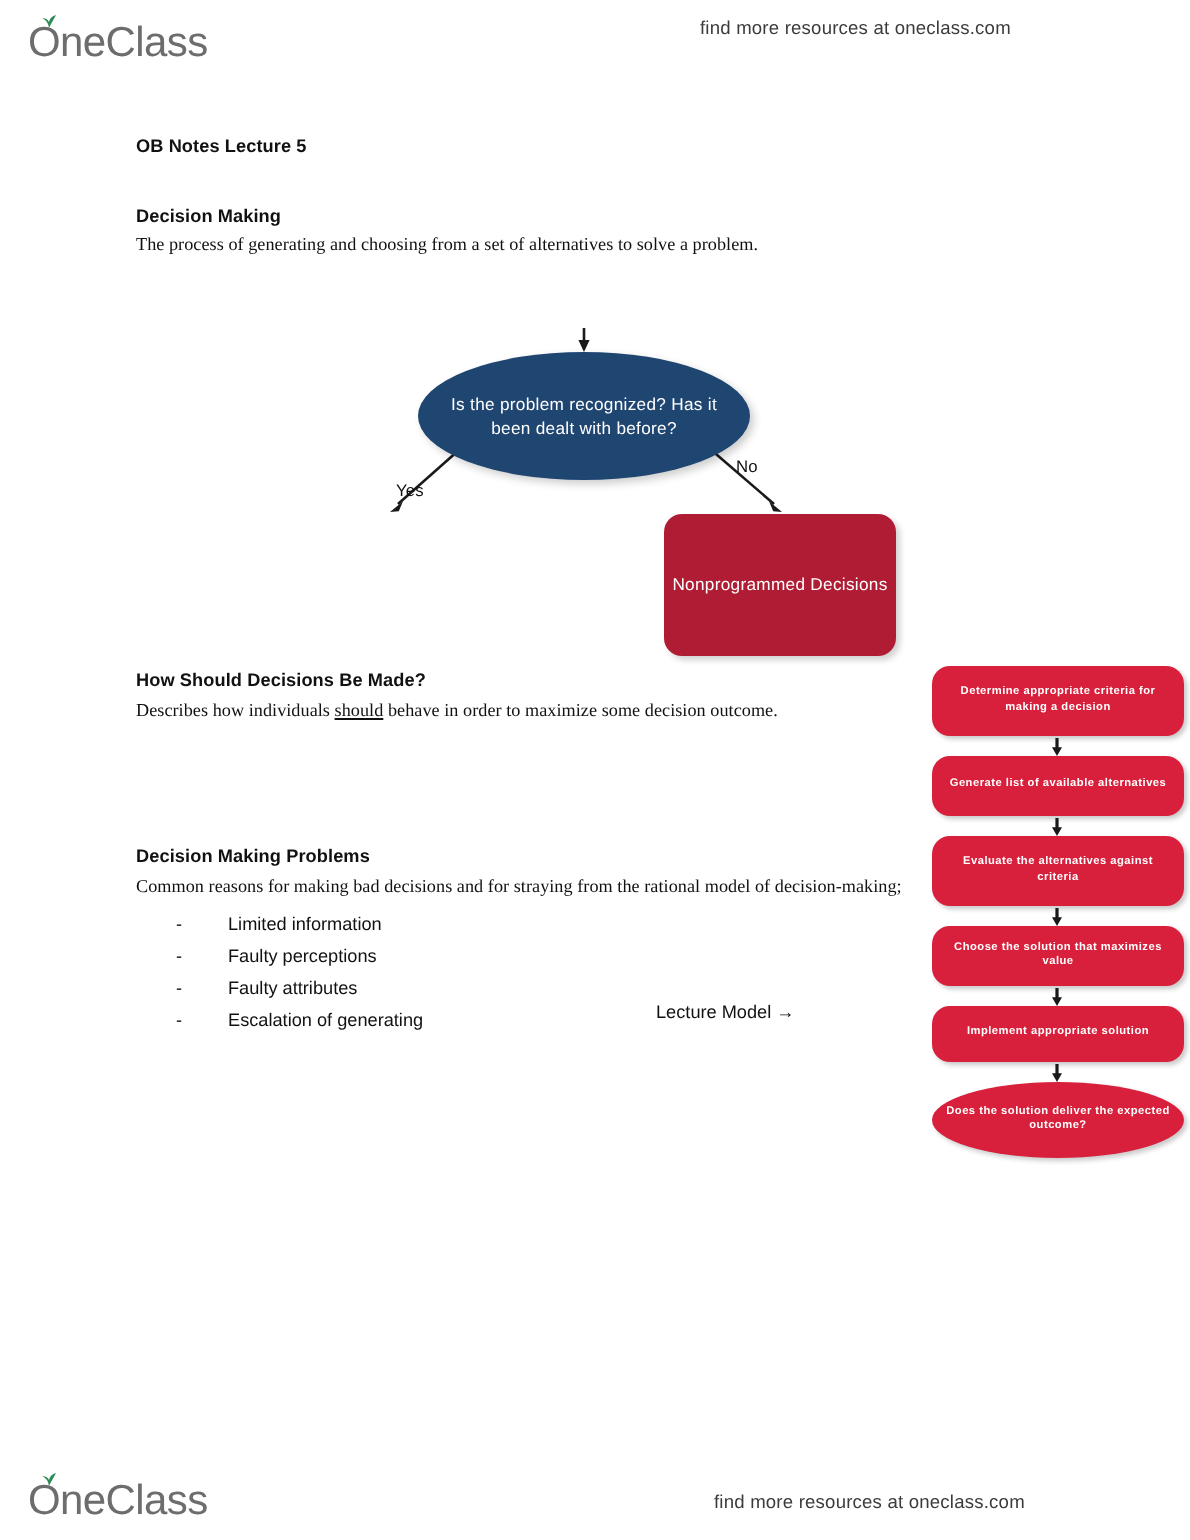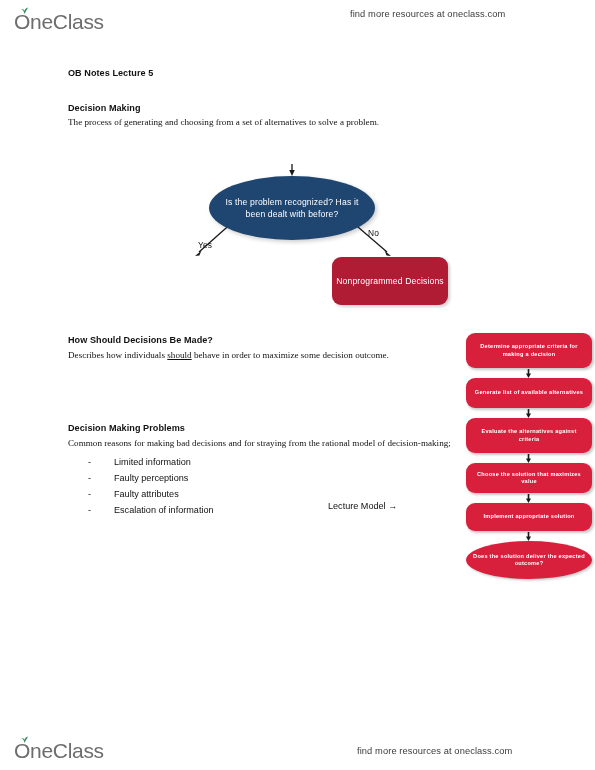--- a/index.html
+++ b/index.html
@@ -151,21 +151,21 @@
     top: 119px;
     width: 110px;
     height: 58px;
     background: #629141;
     border-radius: 9px;
   }
   .node-nonprogrammed {
     left: 202px;
     top: 119px;
     width: 116px;
-    height: 48px;
+    height: 71px;
     background: #B01C33;
     border-radius: 9px;
   }
   .edge-label {
     position: absolute;
     font-size: 8.4px;
     color: #111;
     letter-spacing: 0.1px;
   }
   .edge-yes { left: 68px; top: 90px; margin-top: 12px; }
@@ -245,21 +245,21 @@
 
   <div style="height:42px"></div>
 
   <div class="sec-head">Decision Making Problems</div>
   <div class="para">Common reasons for making bad decisions and for straying from the rational model of decision-making;</div>
 
   <ul class="bullets">
     <li><span class="dash">-</span><span>Limited information</span></li>
     <li><span class="dash">-</span><span>Faulty perceptions</span></li>
     <li><span class="dash">-</span><span>Faulty attributes</span></li>
-    <li><span class="dash">-</span><span>Escalation of information</span></li>
+    <li><span class="dash">-</span><span>Escalation of generating</span></li>
   </ul>
 </div>
 
 <div class="rational-caption">Lecture Model →</div>
 
 <div class="flow-tree">
   <svg class="tree-svg" viewBox="0 0 340 195">
 
     <line x1="162" y1="26" x2="162" y2="33" stroke="#1a1a1a" stroke-width="1.3"></line>
     <polygon points="162,38 159.2,32 164.8,32" fill="#1a1a1a"></polygon>

